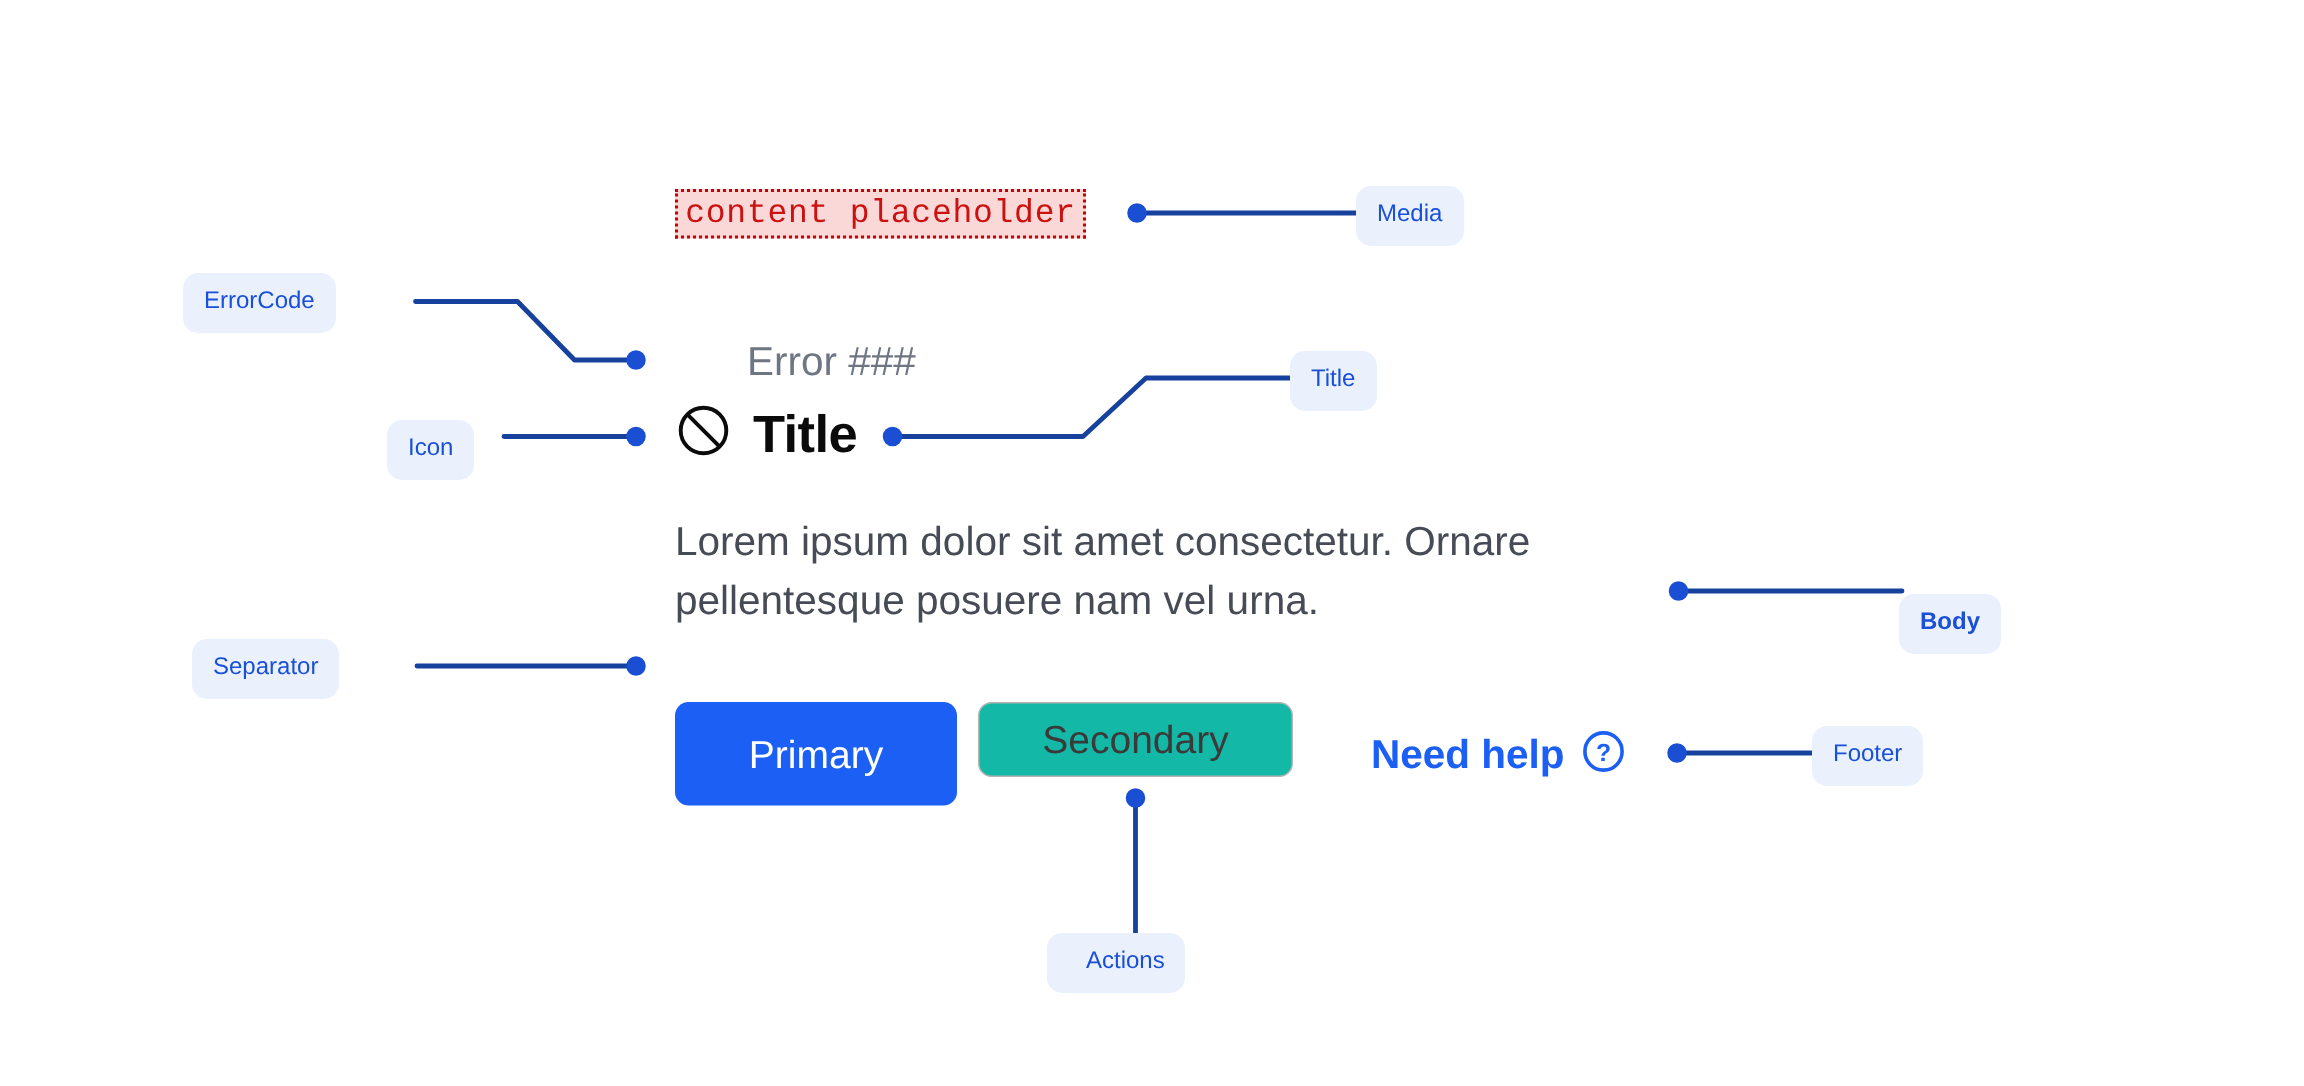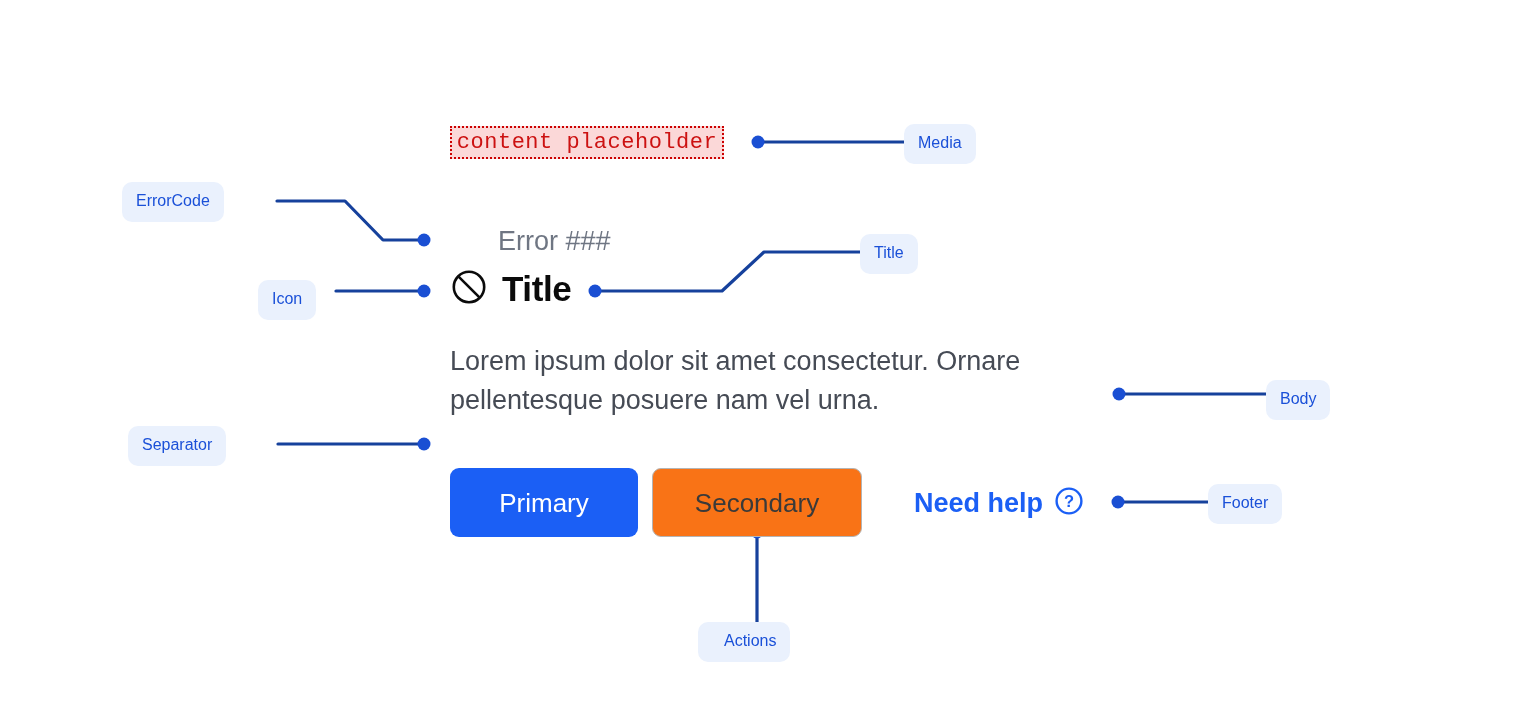--- a/index.html
+++ b/index.html
@@ -122,22 +122,22 @@
     width: 188px;
     height: 69px;
     background: #1b5ff5;
     color: #ffffff;
     border: none;
   }
   .btn-secondary {
     left: 652px;
     top: 468px;
     width: 210px;
-    height: 69px;
-    background: #f97316;
+    height: 50px;
+    background: #14b8a6;
     color: #3a3a3a;
     border: 1.5px solid #b4b4b4;
   }
 
   .footer-link {
     position: absolute;
     left: 914px;
     top: 486px;
     display: flex;
     align-items: center;
@@ -218,21 +218,21 @@
   </div>
 
   <div class="badge" style="left:904px; top:124px;">Media</div>
 
   <div class="badge" style="left:122px; top:182px;">ErrorCode</div>
 
   <div class="badge" style="left:860px; top:234px;">Title</div>
 
   <div class="badge" style="left:258px; top:280px;">Icon</div>
 
-  <div class="badge" style="left:1266px; top:380px;">Body</div>
+  <div class="badge" style="left:1266px; top:396px;font-weight:bold;">Body</div>
 
   <div class="badge" style="left:128px; top:426px;">Separator</div>
 
   <div class="badge" style="left:1208px; top:484px;">Footer</div>
 
   <div class="badge" style="left:698px; top:622px;padding-left:26px;">Actions</div>
 
 </div>
 
 </body></html>

